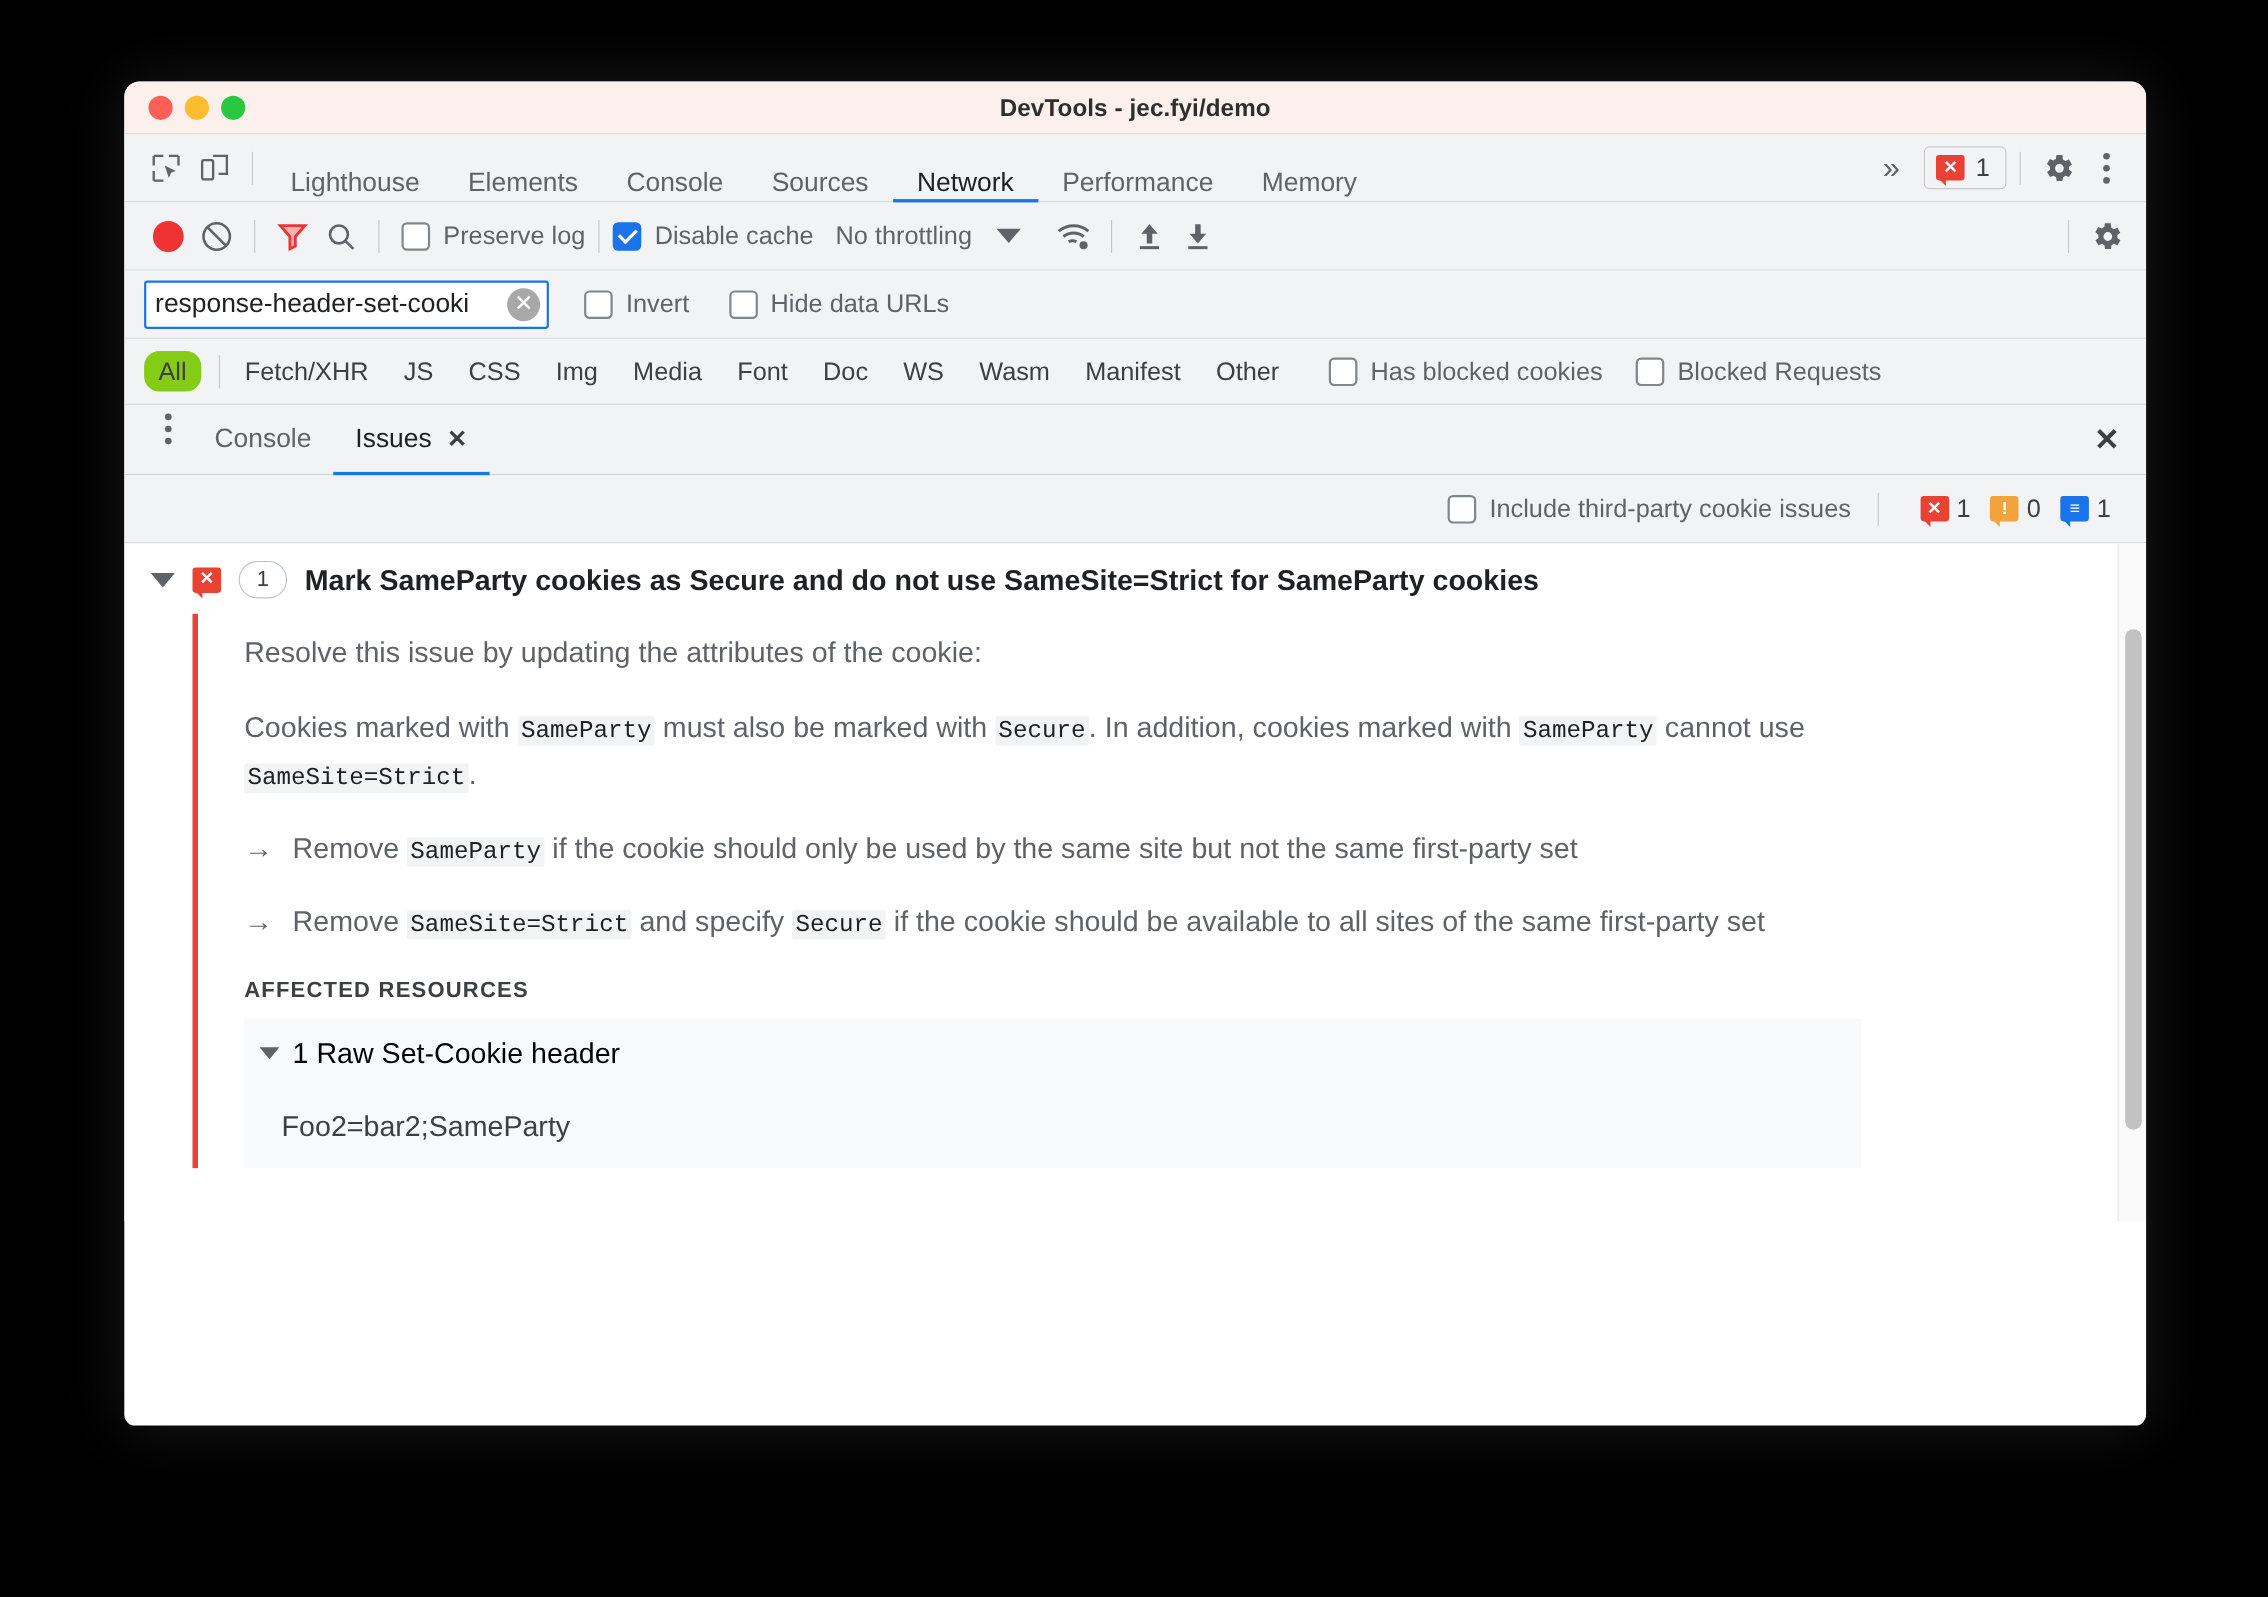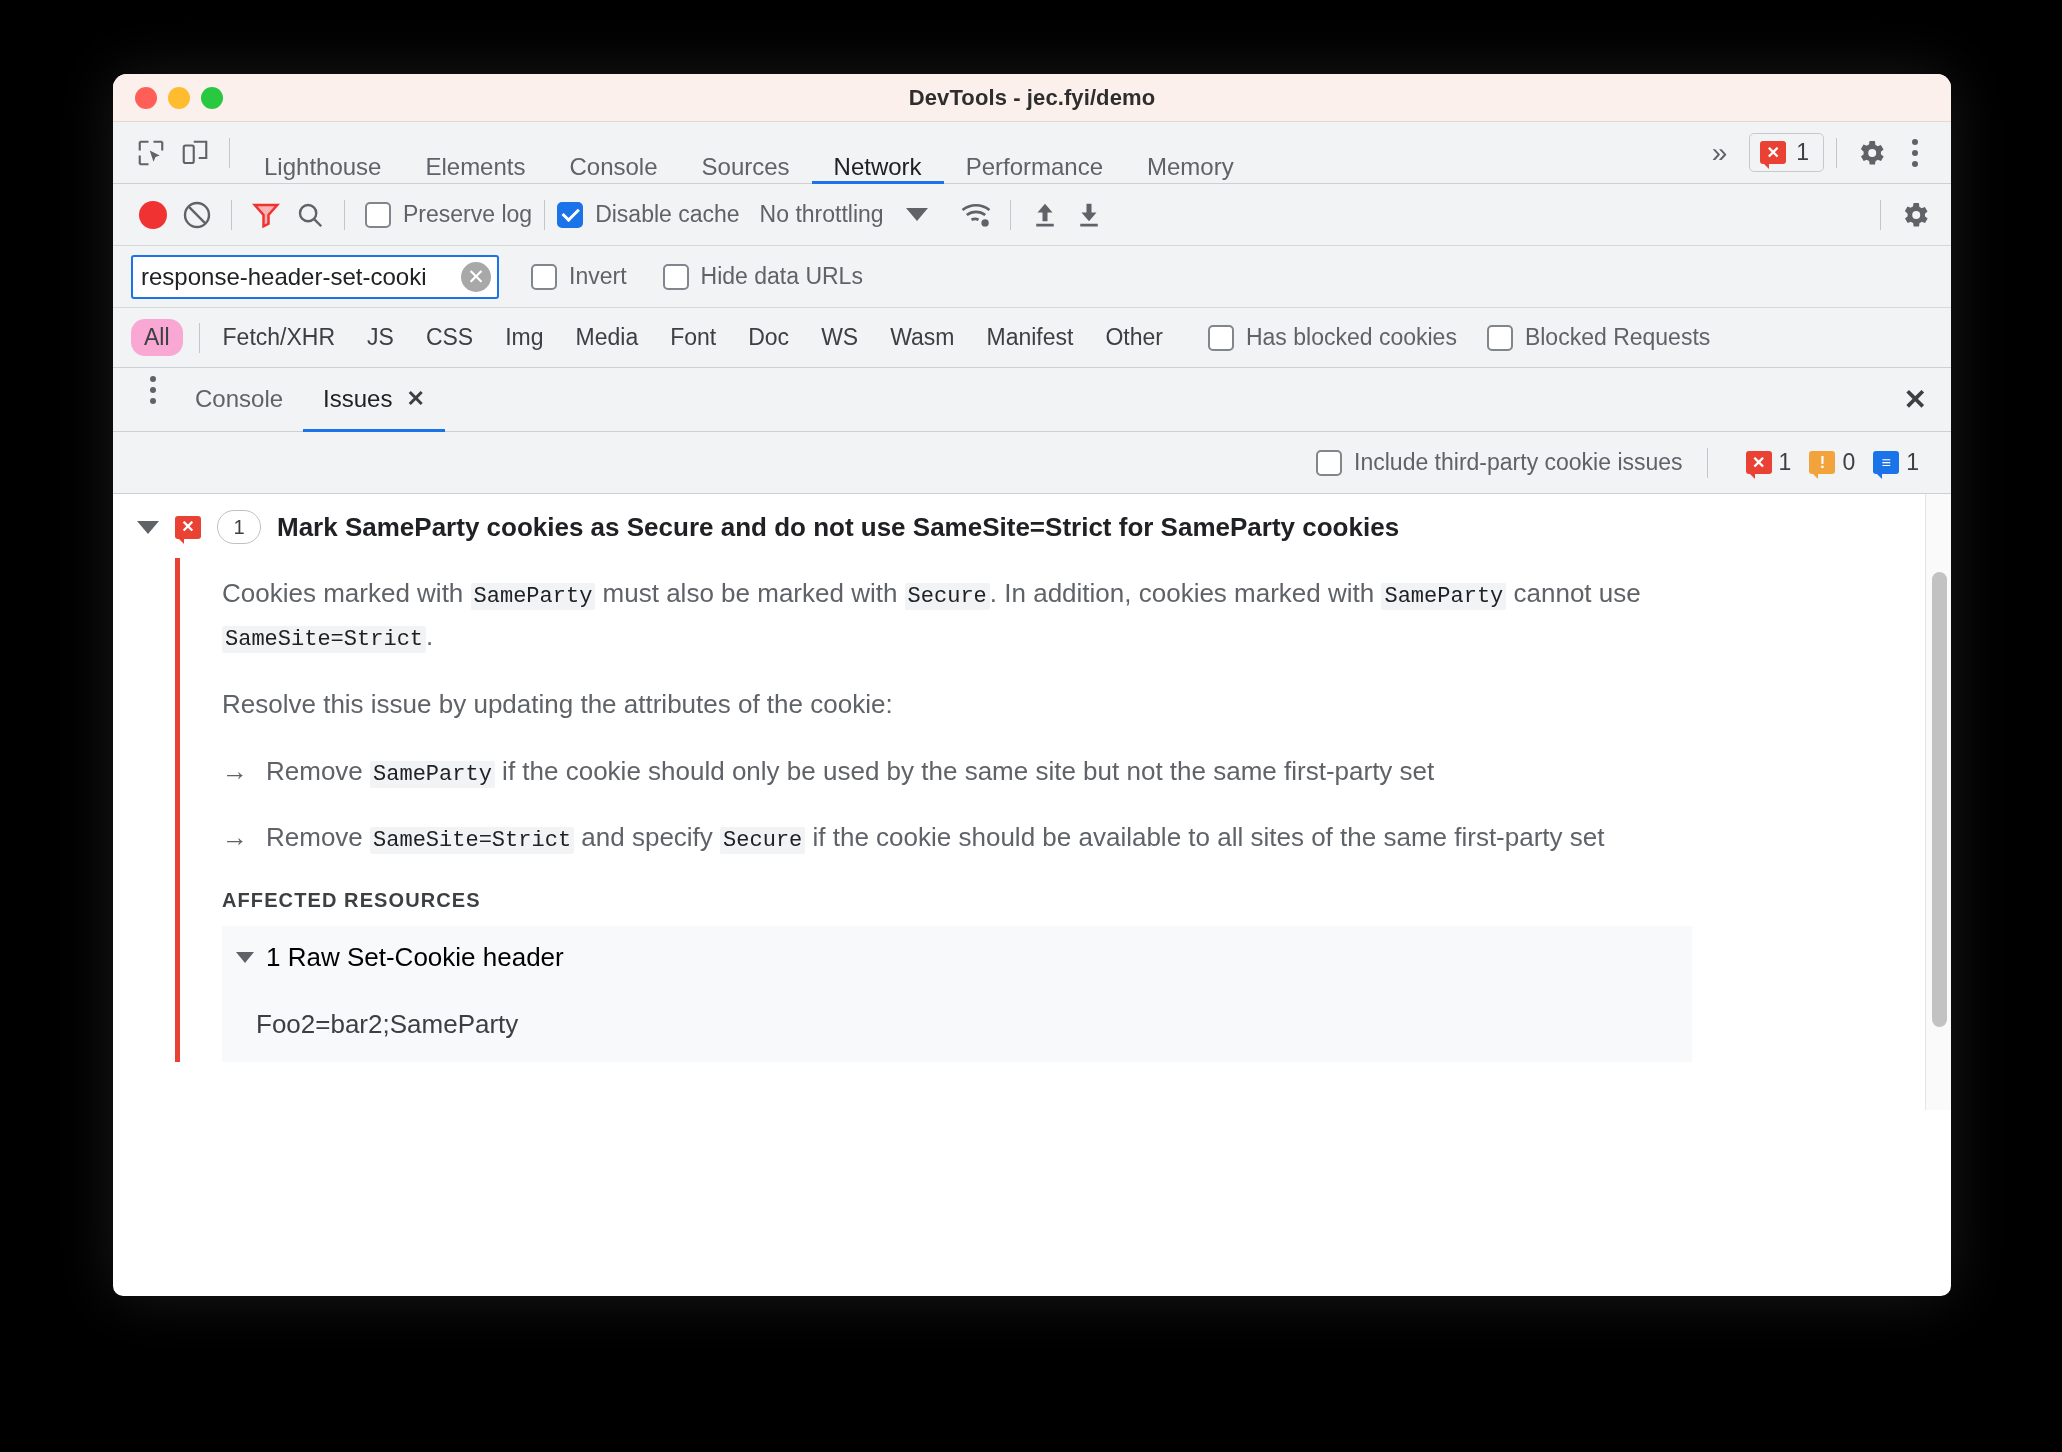--- a/index.html
+++ b/index.html
@@ -160,21 +160,21 @@
   .typerow {
     height: 60px; background: #f1f3f4;
     border-bottom: 1px solid #cdd0d2;
     display: flex; align-items: center; padding-left: 18px;
   }
   .type-pill {
     font-size: 23px; color: #3c4043;
     padding: 5px 13px; border-radius: 14px;
     margin-right: 6px; white-space: nowrap;
   }
-  .type-pill.sel { background: #f9a8d4; }
+  .type-pill.sel { background: #84cc16; }
 
   
   .drawertabs {
     height: 64px; background: #f1f3f4;
     border-bottom: 1px solid #cdd0d2;
     display: flex; align-items: stretch; padding-left: 18px;
   }
   .dtab {
     display: flex; align-items: center; gap: 14px;
     padding: 0 20px;
@@ -492,25 +492,25 @@
 
       <div class="issue-head">
         <span class="tri"></span>
         <span class="bub bub-err">✕</span>
         <span class="cntpill">1</span>
         <span class="issue-title">Mark SameParty cookies as Secure and do not use SameSite=Strict for SameParty cookies</span>
       </div>
 
       <div class="issue-content">
 
+        <div class="para">Resolve this issue by updating the attributes of the cookie:</div>
+
         <div class="para">
           <span>Cookies marked with </span><code>SameParty</code><span> must also be marked with </span><code>Secure</code><span>. In addition, cookies marked with </span><code>SameParty</code><span> cannot use </span><code>SameSite=Strict</code><span>.</span>
         </div>
-
-        <div class="para">Resolve this issue by updating the attributes of the cookie:</div>
 
         <div class="arrow-item">
           <span class="mk">→</span>
           <span><span>Remove </span><code>SameParty</code><span> if the cookie should only be used by the same site but not the same first-party set</span></span>
         </div>
 
         <div class="arrow-item">
           <span class="mk">→</span>
           <span><span>Remove </span><code>SameSite=Strict</code><span> and specify </span><code>Secure</code><span> if the cookie should be available to all sites of the same first-party set</span></span>
         </div>

